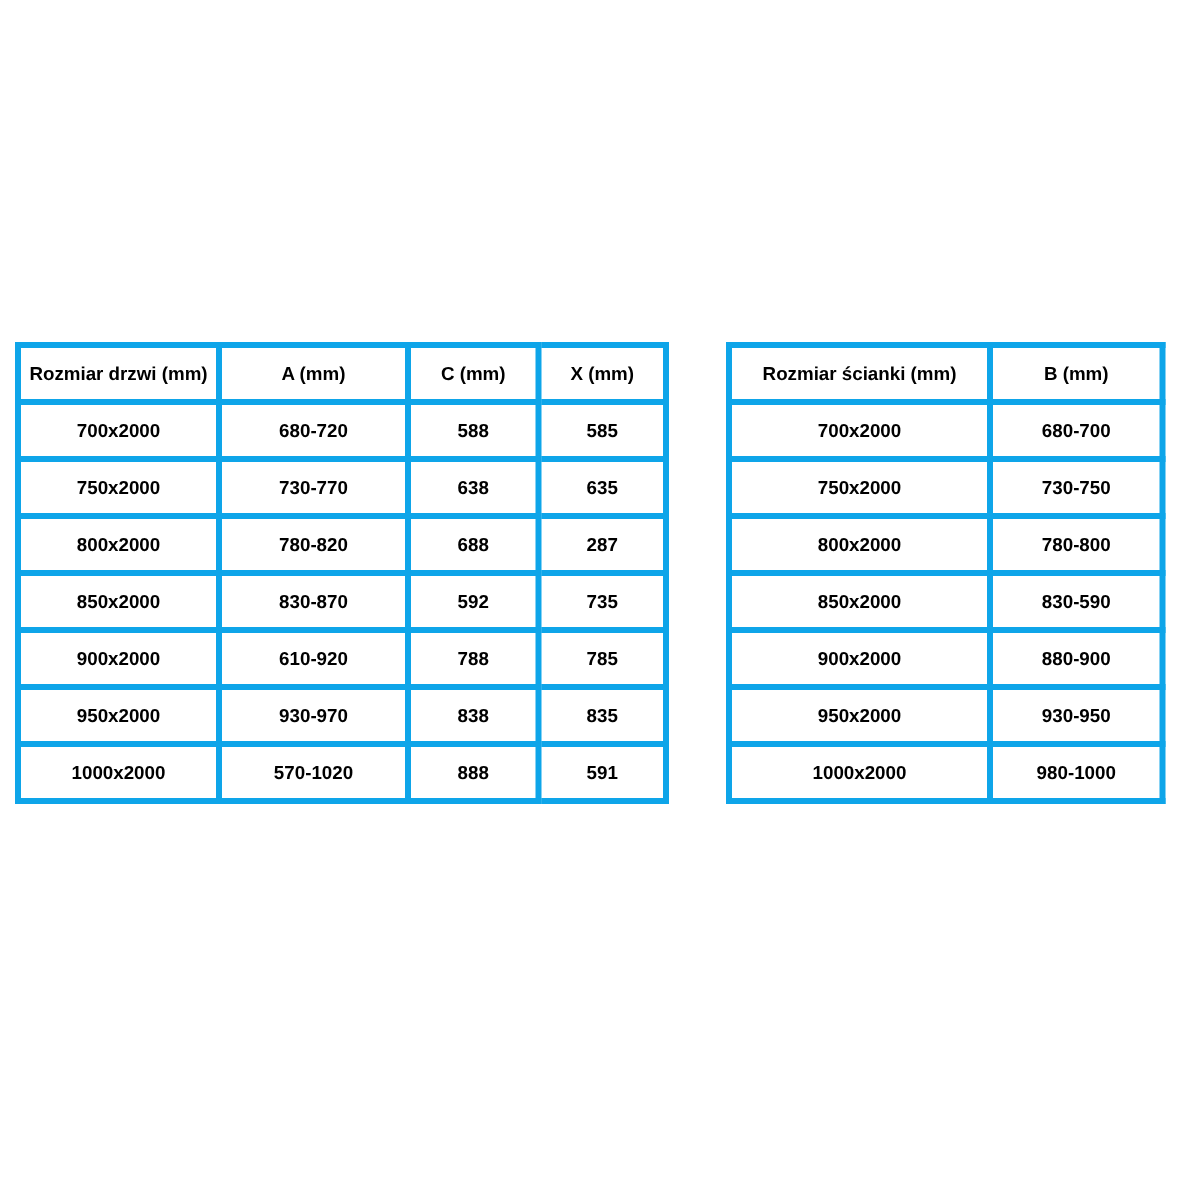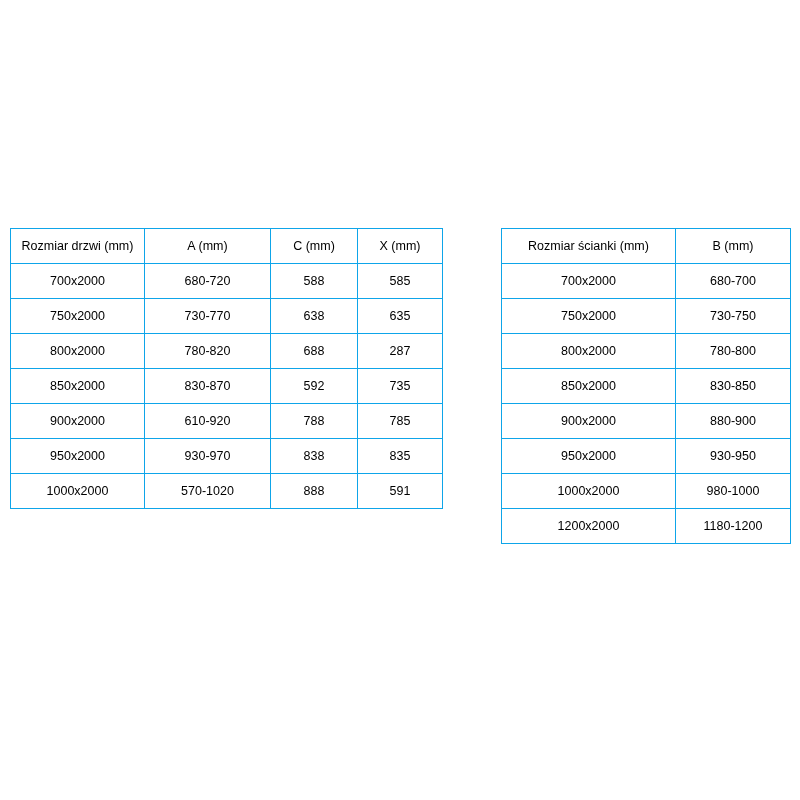--- a/index.html
+++ b/index.html
@@ -18,24 +18,24 @@
   .sheet {
     position: absolute;
     inset: 0;
   }
   table.spec {
     position: absolute;
     border-collapse: collapse;
     table-layout: fixed;
   }
   table.spec td, table.spec th {
-    border: 1px solid #0ea5e9;
+    border: 4px solid #0ea5e9;
     text-align: center;
     vertical-align: middle;
-    font-weight: normal;
+    font-weight: bold;
     font-size: 12.5px;
     padding: 0;
     height: 34px;
     line-height: 34px;
     white-space: nowrap;
   }
   table.spec th {
     font-size: 12.5px;
   }
 
@@ -45,21 +45,21 @@
     top: 228px;
     width: 432px;
   }
   #doors-table col.c0 { width: 134px; }
   #doors-table col.c1 { width: 126px; }
   #doors-table col.c2 { width: 87px;  }
   #doors-table col.c3 { width: 85px;  }
 
   
   #wall-table {
-    left: 501px;
+    left: 484px;
     top: 228px;
     width: 289px;
   }
   #wall-table col.w0 { width: 174px; }
   #wall-table col.w1 { width: 115px; }
 </style>
 </head>
 <body>
 
 <div class="sheet">
@@ -144,34 +144,30 @@
       <tr>
         <td>750x2000</td>
         <td>730-750</td>
       </tr>
       <tr>
         <td>800x2000</td>
         <td>780-800</td>
       </tr>
       <tr>
         <td>850x2000</td>
-        <td>830-850</td>
+        <td>830-590</td>
       </tr>
       <tr>
         <td>900x2000</td>
         <td>880-900</td>
       </tr>
       <tr>
         <td>950x2000</td>
         <td>930-950</td>
       </tr>
       <tr>
         <td>1000x2000</td>
         <td>980-1000</td>
       </tr>
-      <tr>
-        <td>1200x2000</td>
-        <td>1180-1200</td>
-      </tr>
     </tbody>
   </table>
 
 </div>
 
 </body></html>

